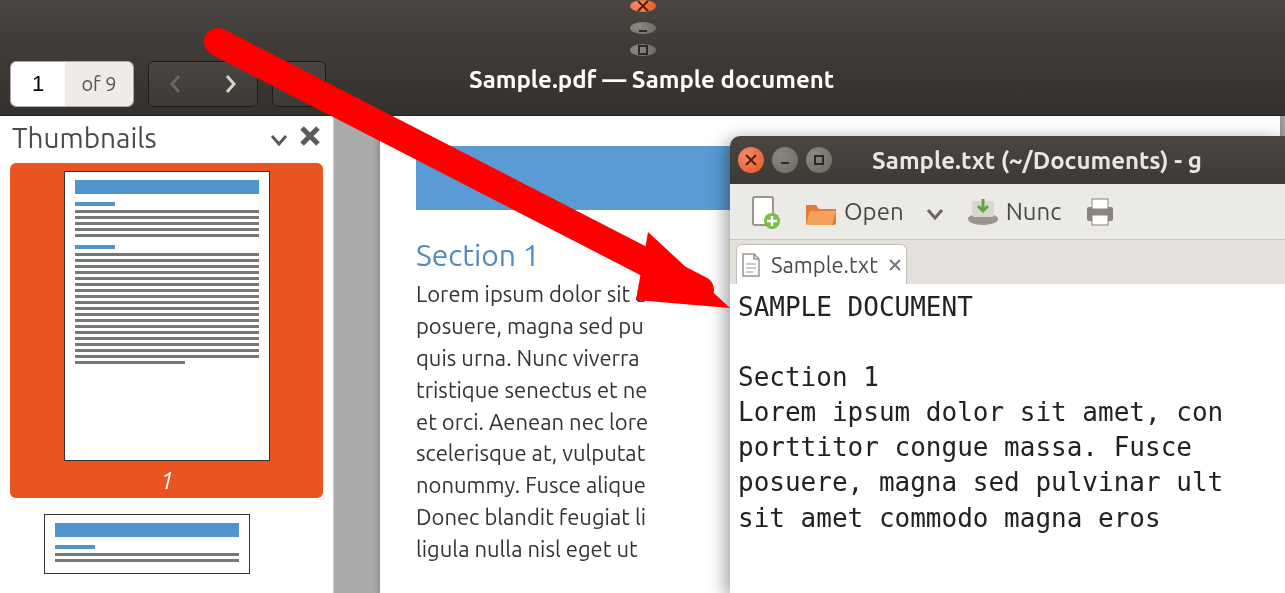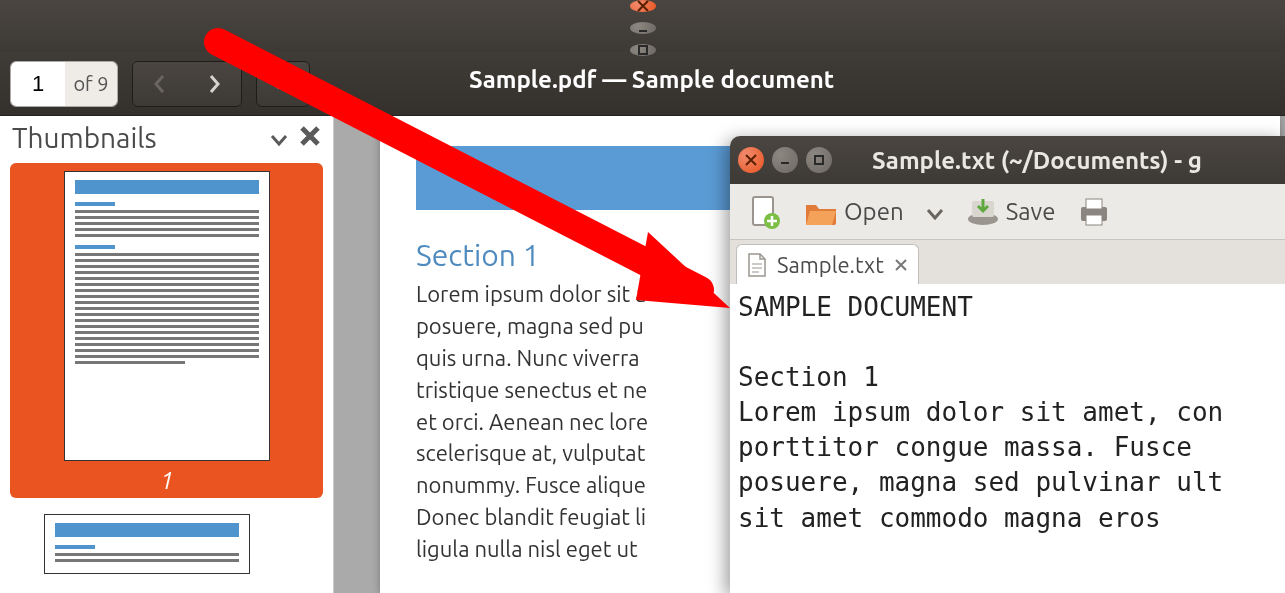--- a/index.html
+++ b/index.html
@@ -59,21 +59,21 @@
   }
   .page-input {
     width: 54px;
     background: #fff;
     border: none;
     text-align: center;
     font-size: 22px;
     outline: 1px solid #f39c6b;
   }
   .page-total {
-    width: 52px;
+    width: 68px;
     background: #efece8;
     color:#555;
     display:flex; align-items:center; justify-content:center;
     font-size: 20px;
   }
   .nav-btns {
     display:flex;
     height:46px;
     border-radius:6px;
     overflow:hidden;
@@ -219,21 +219,21 @@
     display:flex; align-items:flex-end;
     padding-left:6px;
   }
   .gedit-tab {
     background:#fff;
     border:1px solid #c2bfba;
     border-bottom:none;
     border-radius:6px 6px 0 0;
     height:40px;
     display:flex; align-items:center;
-    padding:0 10px;
+    padding:0 4px;
     gap:10px;
     font-size:22px;
     color:#4a4a4a;
   }
   .gedit-tab .file-icn svg { display:block;}
   .gedit-tab .close-x { color:#777; font-size:18px;}
 
   .gedit-content {
     background:#fff;
     padding:6px 8px;
@@ -426,21 +426,21 @@
       </span>
     </div>
     <div class="gedit-tb-item">
       <span class="gedit-icon">
         <svg width="34" height="30" viewBox="0 0 34 30">
             <ellipse cx="17" cy="22" rx="15" ry="6" fill="#9a958e"></ellipse>
             <rect x="6" y="4" width="22" height="16" rx="2" fill="#d9d6d0"></rect>
             <path d="M17 2 v12 M12 9 l5 5 l5 -5" fill="none" stroke="#5fa83d" stroke-width="3"></path>
           </svg>
       </span>
-      <span>Save</span>
+      <span>Nunc</span>
     </div>
     <div class="gedit-tb-item">
       <span class="gedit-icon">
         <svg width="34" height="30" viewBox="0 0 34 30">
             <rect x="4" y="10" width="26" height="14" rx="2" fill="#8a857e"></rect>
             <rect x="9" y="2" width="16" height="10" fill="#fff" stroke="#8a857e"></rect>
             <rect x="9" y="18" width="16" height="10" fill="#fff" stroke="#8a857e"></rect>
           </svg>
       </span>
     </div>

